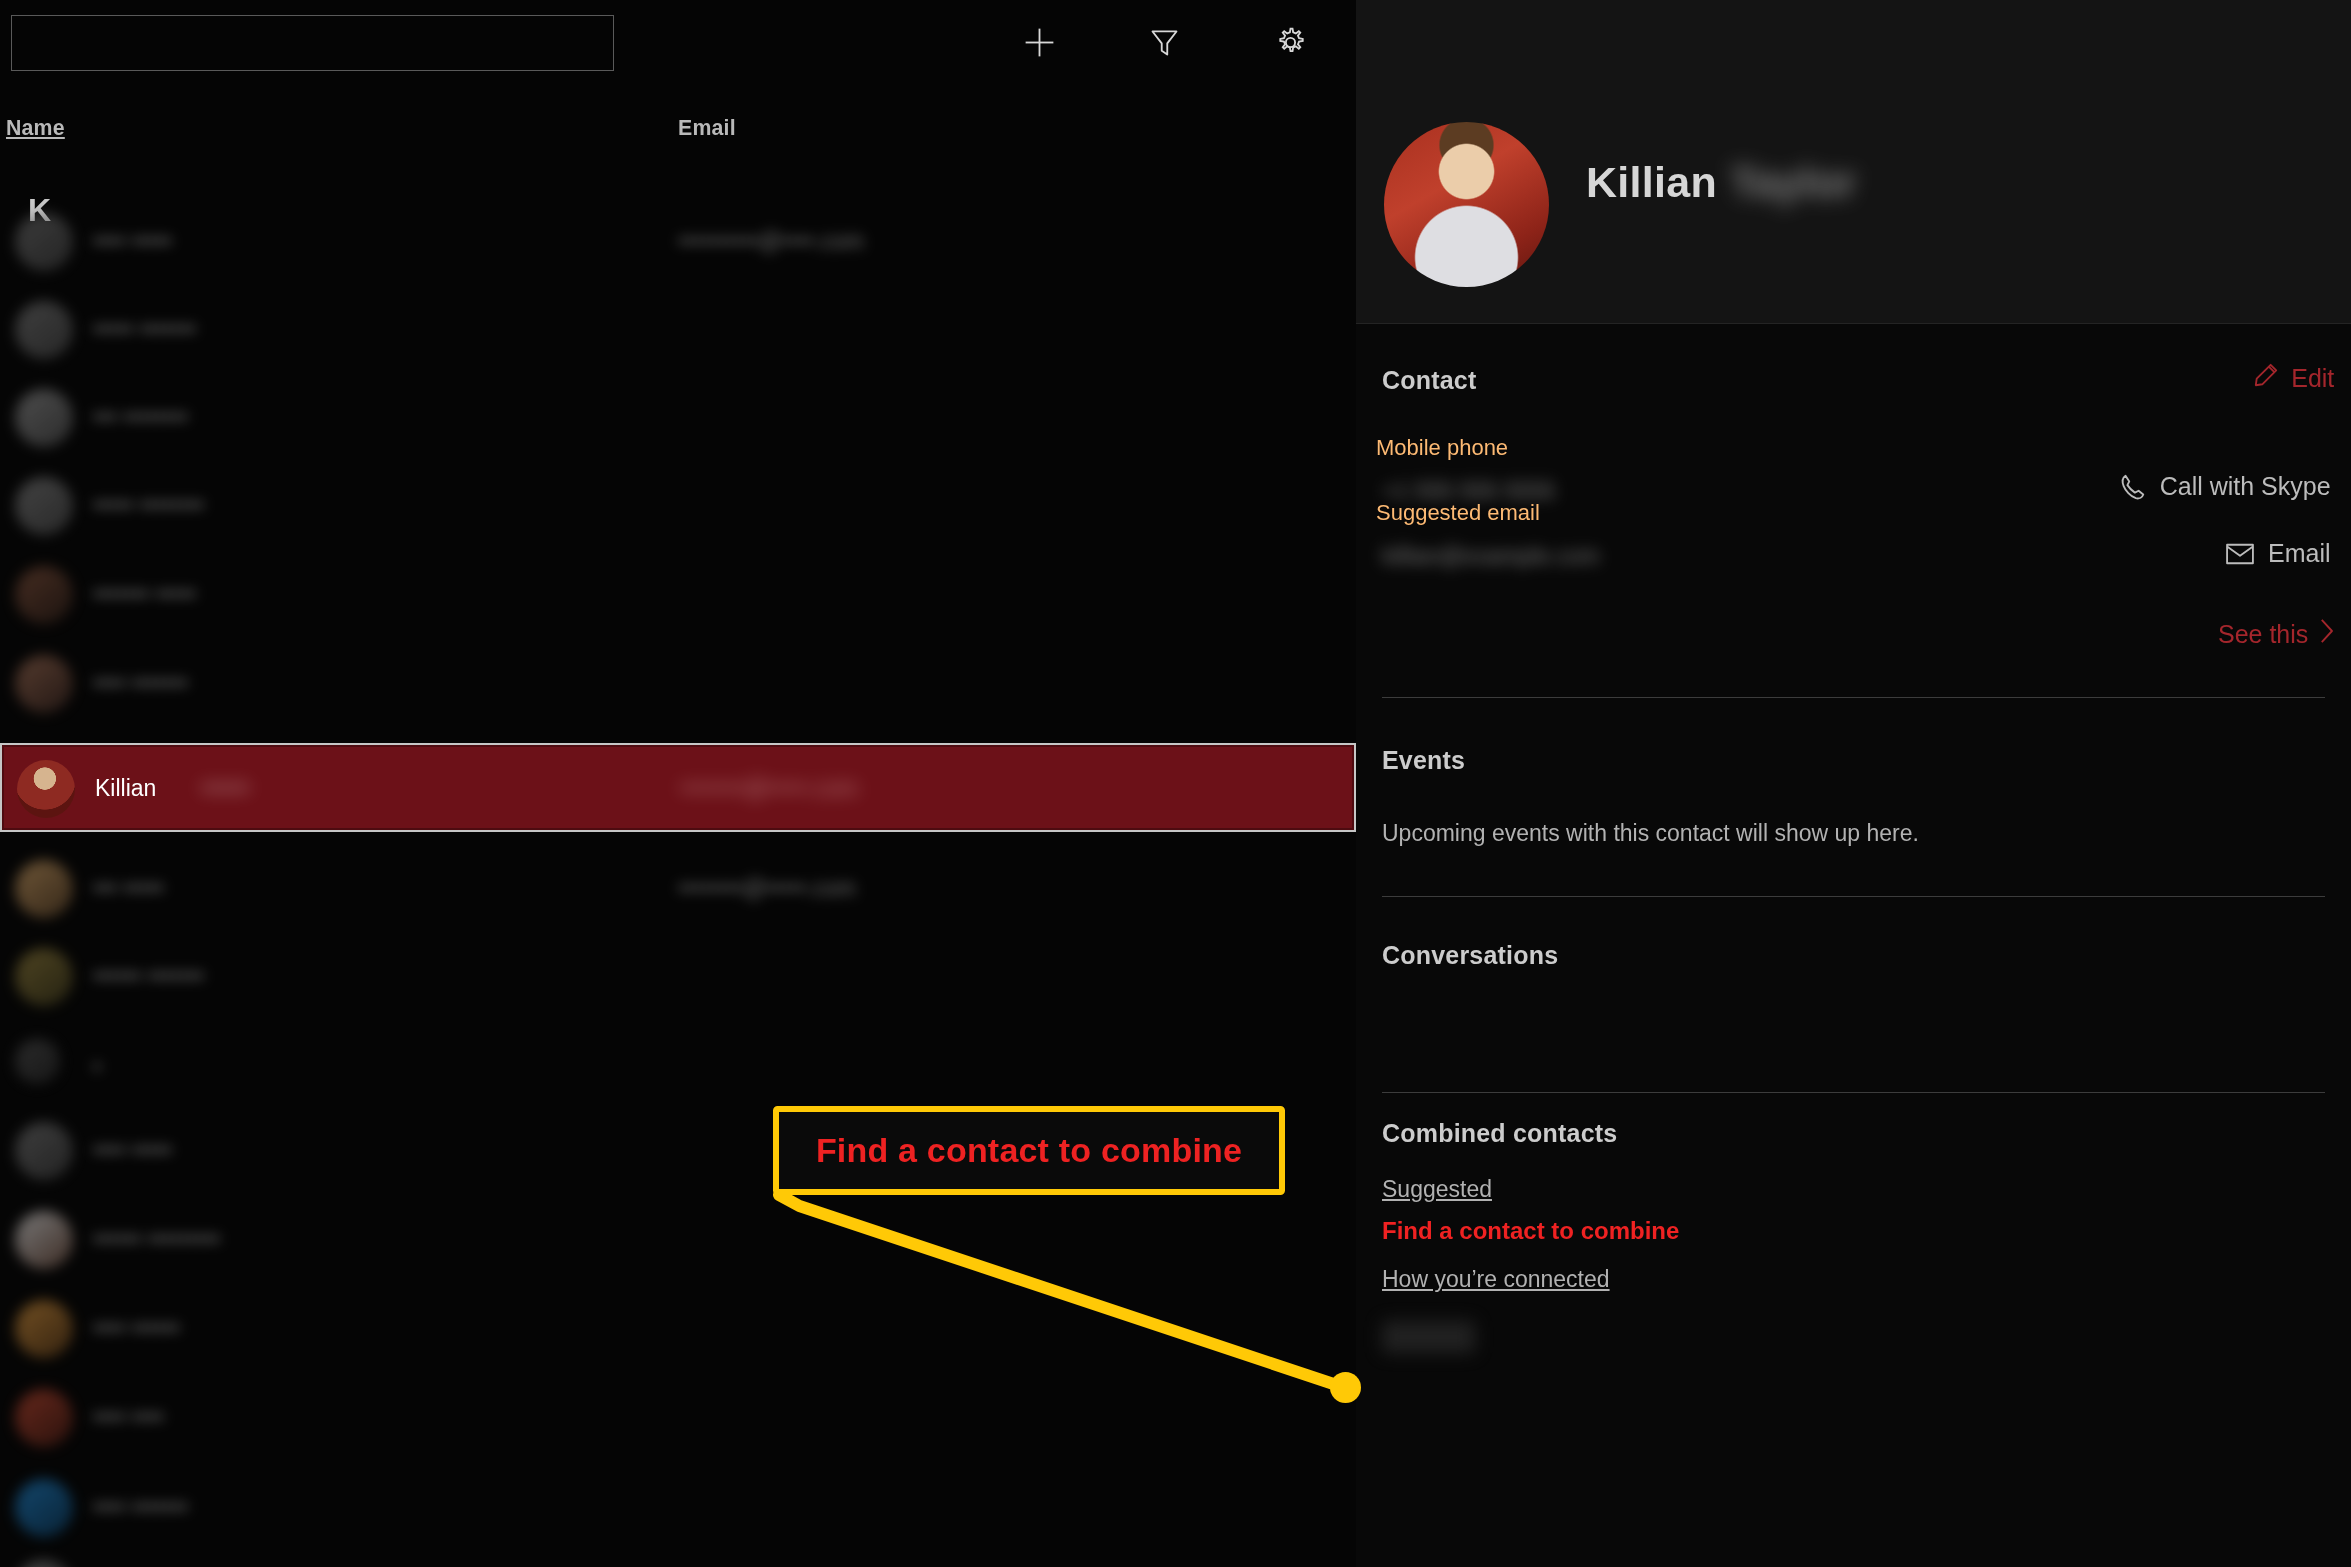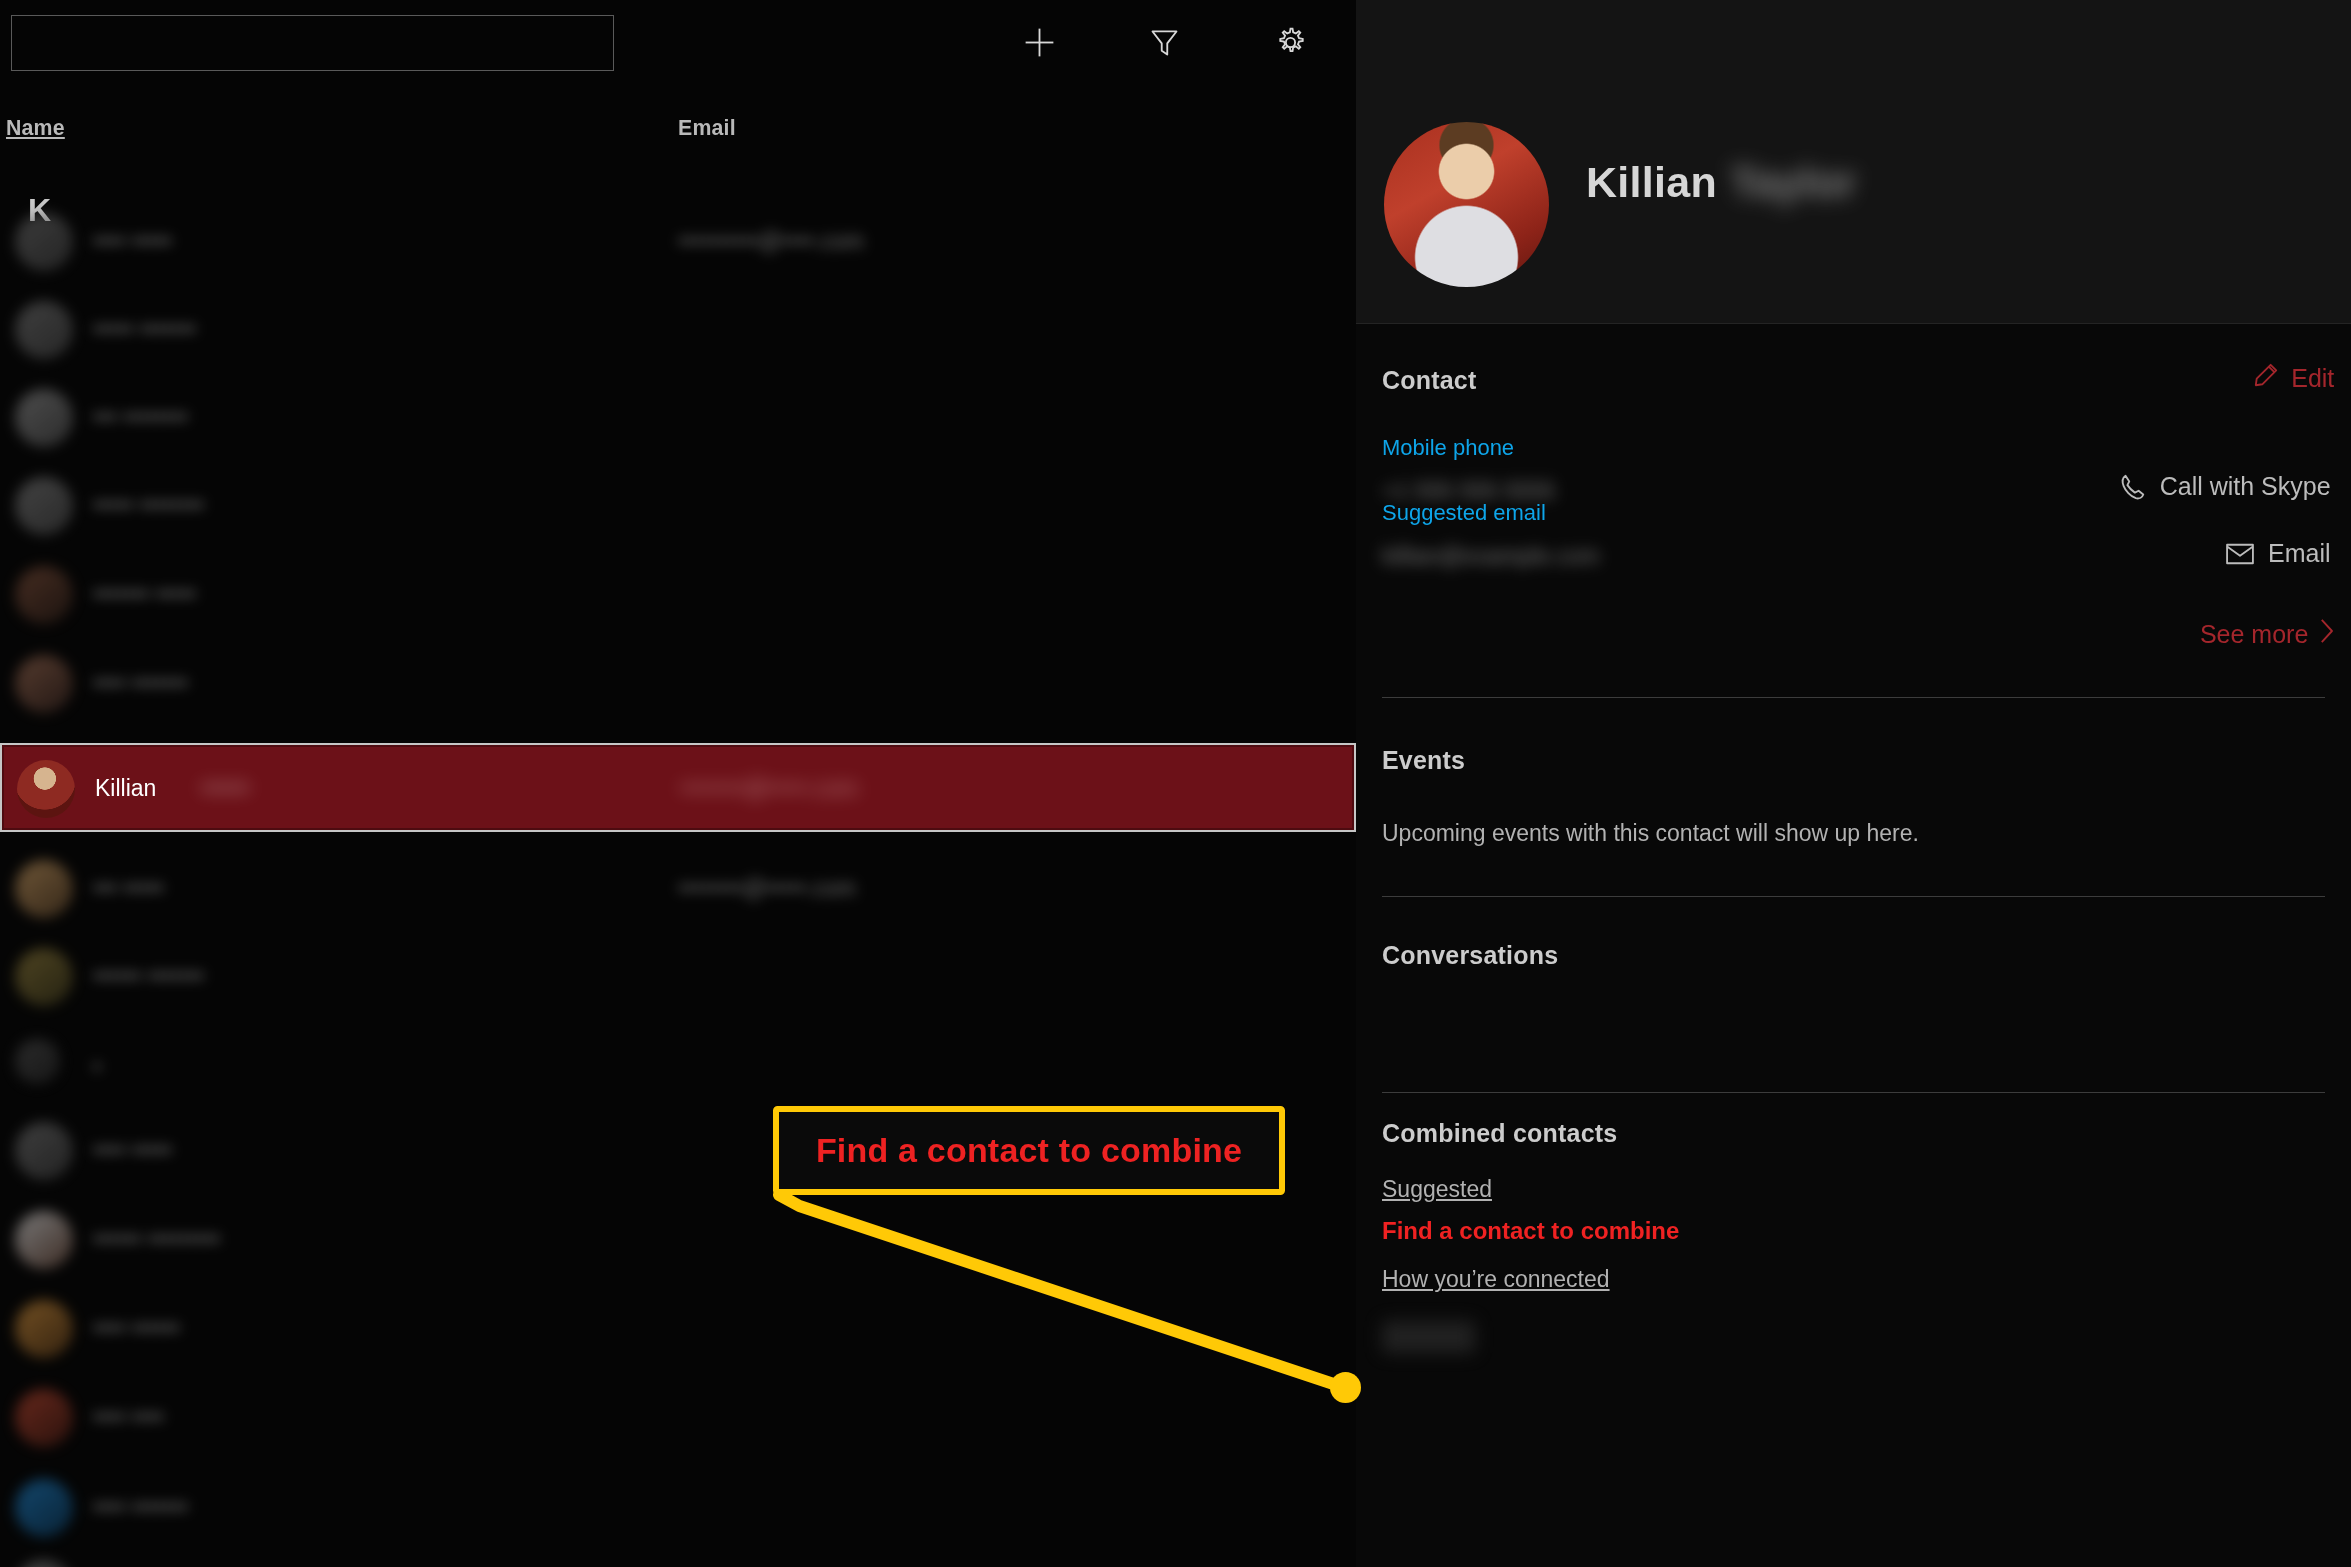--- a/index.html
+++ b/index.html
@@ -236,23 +236,23 @@
   .section-title {
     position: absolute;
     left: 26px;
     font-size: 25px;
     font-weight: bold;
     color: #cccccc;
     letter-spacing: 0.2px;
   }
   .field-label {
     position: absolute;
-    left: 26px;
+    left: 20px;
     font-size: 22px;
-    color: #0ea5e9;
+    color: #fdba74;
   }
   .field-value {
     position: absolute;
     left: 26px;
     font-size: 23px;
     color: #bdbdbd;
     filter: blur(7.4px);
     opacity: .62;
   }
   .body-text {
@@ -568,21 +568,21 @@
       <span>
         <svg width="30" height="24" viewBox="0 0 32 26" fill="none" stroke="#bcbcbc" stroke-width="2" stroke-linejoin="round">
           <rect x="2" y="3" width="28" height="20"></rect>
           <path d="M2 5 L16 15 L30 5"></path>
         </svg>
       </span>
       <span>Email</span>
     </div>
 
     <div id="see-more-link" style="top:293px;">
-      <span>See more</span>
+      <span>See this</span>
       <span>
         <svg width="16.7" height="28" viewBox="0 0 18 30" fill="none" stroke="#a4262c" stroke-width="2" stroke-linejoin="round">
           <path d="M3 3 L14 15 L3 27"></path>
         </svg>
       </span>
     </div>
 
     <div class="divider" style="top:373px;"></div>
 
     <div class="section-title" style="top:422px;">Events</div>

